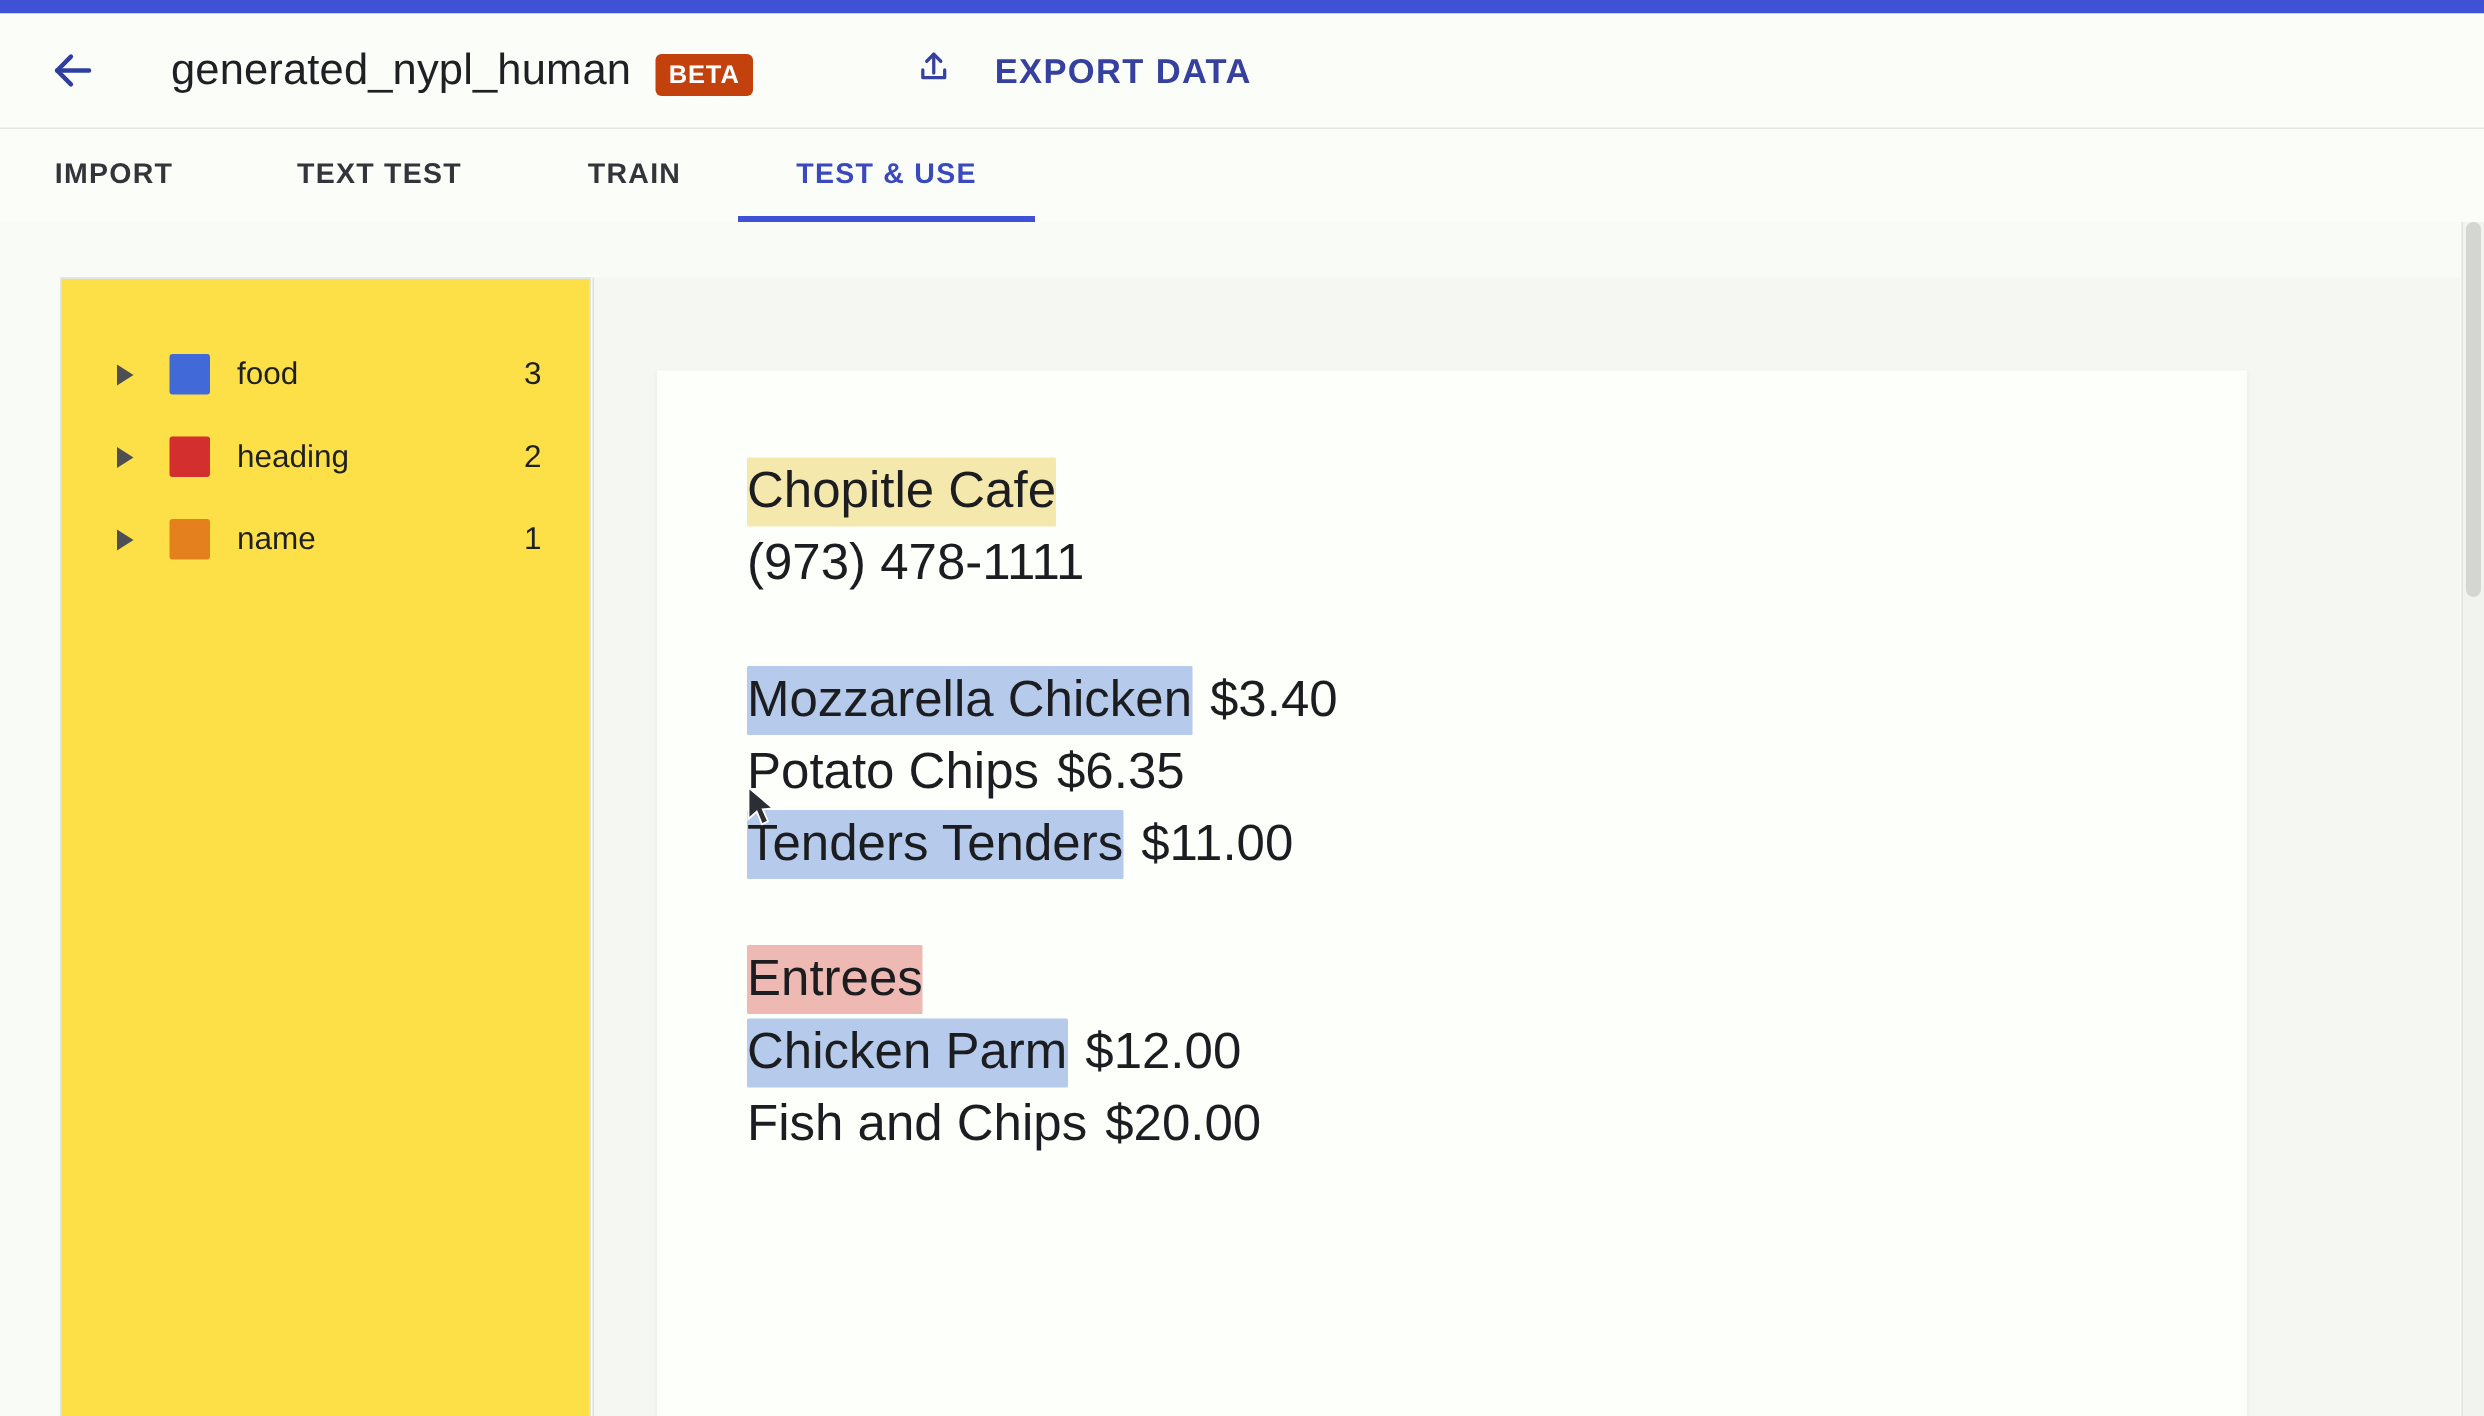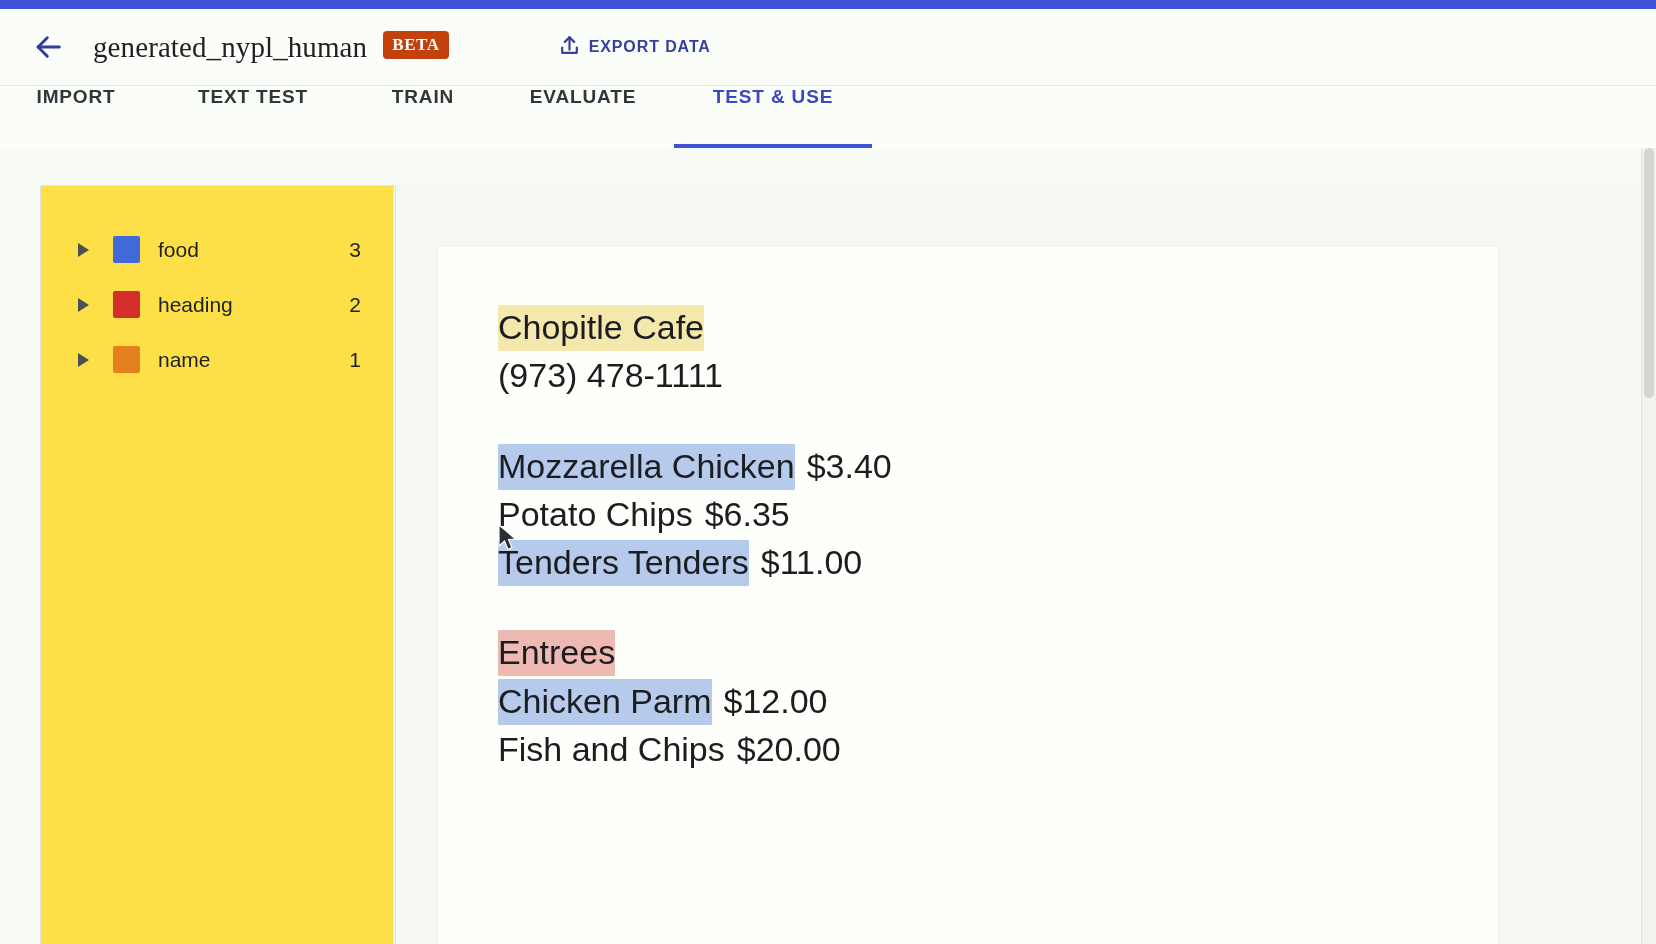--- a/index.html
+++ b/index.html
@@ -42,23 +42,22 @@
     display: flex;
     align-items: center;
     justify-content: center;
     cursor: pointer;
     border-radius: 50%;
   }
   .back-btn svg { display: block; }
 
   .title-wrap {
     display: flex;
-    align-items: flex-start;
-    margin-left: 19px;
-    font-family: Liberation Serif, serif;
+    align-items: flex-end;
+    margin-left: 40px;
   }
   .doc-title {
     font-size: 29px;
     font-weight: 400;
     letter-spacing: 0.1px;
     color: #1f2023;
     white-space: nowrap;
   }
   .beta-badge {
     margin-left: 16px;
@@ -74,40 +73,41 @@
   .export-btn {
     display: flex;
     align-items: center;
     margin-left: 98px;
     color: #3b4bb8;
     cursor: pointer;
     padding: 8px 10px;
     border-radius: 4px;
   }
   .export-btn .label {
-    font-size: 16px;
+    font-size: 23px;
     font-weight: 700;
     letter-spacing: 0.9px;
-    margin-left: 7px;
+    margin-left: 28px;
     color: #36409e;
   }
 
   
   .tabs {
     position: absolute;
     top: 86px; left: 0;
     width: 1656px;
     height: 62px;
     background: #fbfdf8;
     border-bottom: 1px solid #e1e3df;
     display: flex;
     align-items: stretch;
   }
   .tab {
     display: flex;
+    align-items: center;
     justify-content: center;
     font-size: 19px;
     font-weight: 700;
     letter-spacing: 0.85px;
     color: #32353a;
     cursor: pointer;
     position: relative;
     box-sizing: border-box;
   }
   .tab.active { color: #3a49bd; }
@@ -280,23 +280,20 @@
 
 <div class="tabs">
   <div class="tab" style="width:152px">
     <span>IMPORT</span>
   </div>
   <div class="tab" style="width:202px">
     <span>TEXT TEST</span>
   </div>
   <div class="tab" style="width:138px">
     <span>TRAIN</span>
-  </div>
-  <div class="tab" style="width:182px">
-    <span>EVALUATE</span>
   </div>
   <div class="tab active" style="width:198px">
     <span>TEST &amp; USE</span>
   </div>
 </div>
 
 <div class="workspace">
 
   <div class="entity-panel">
     <div class="entity-list">

